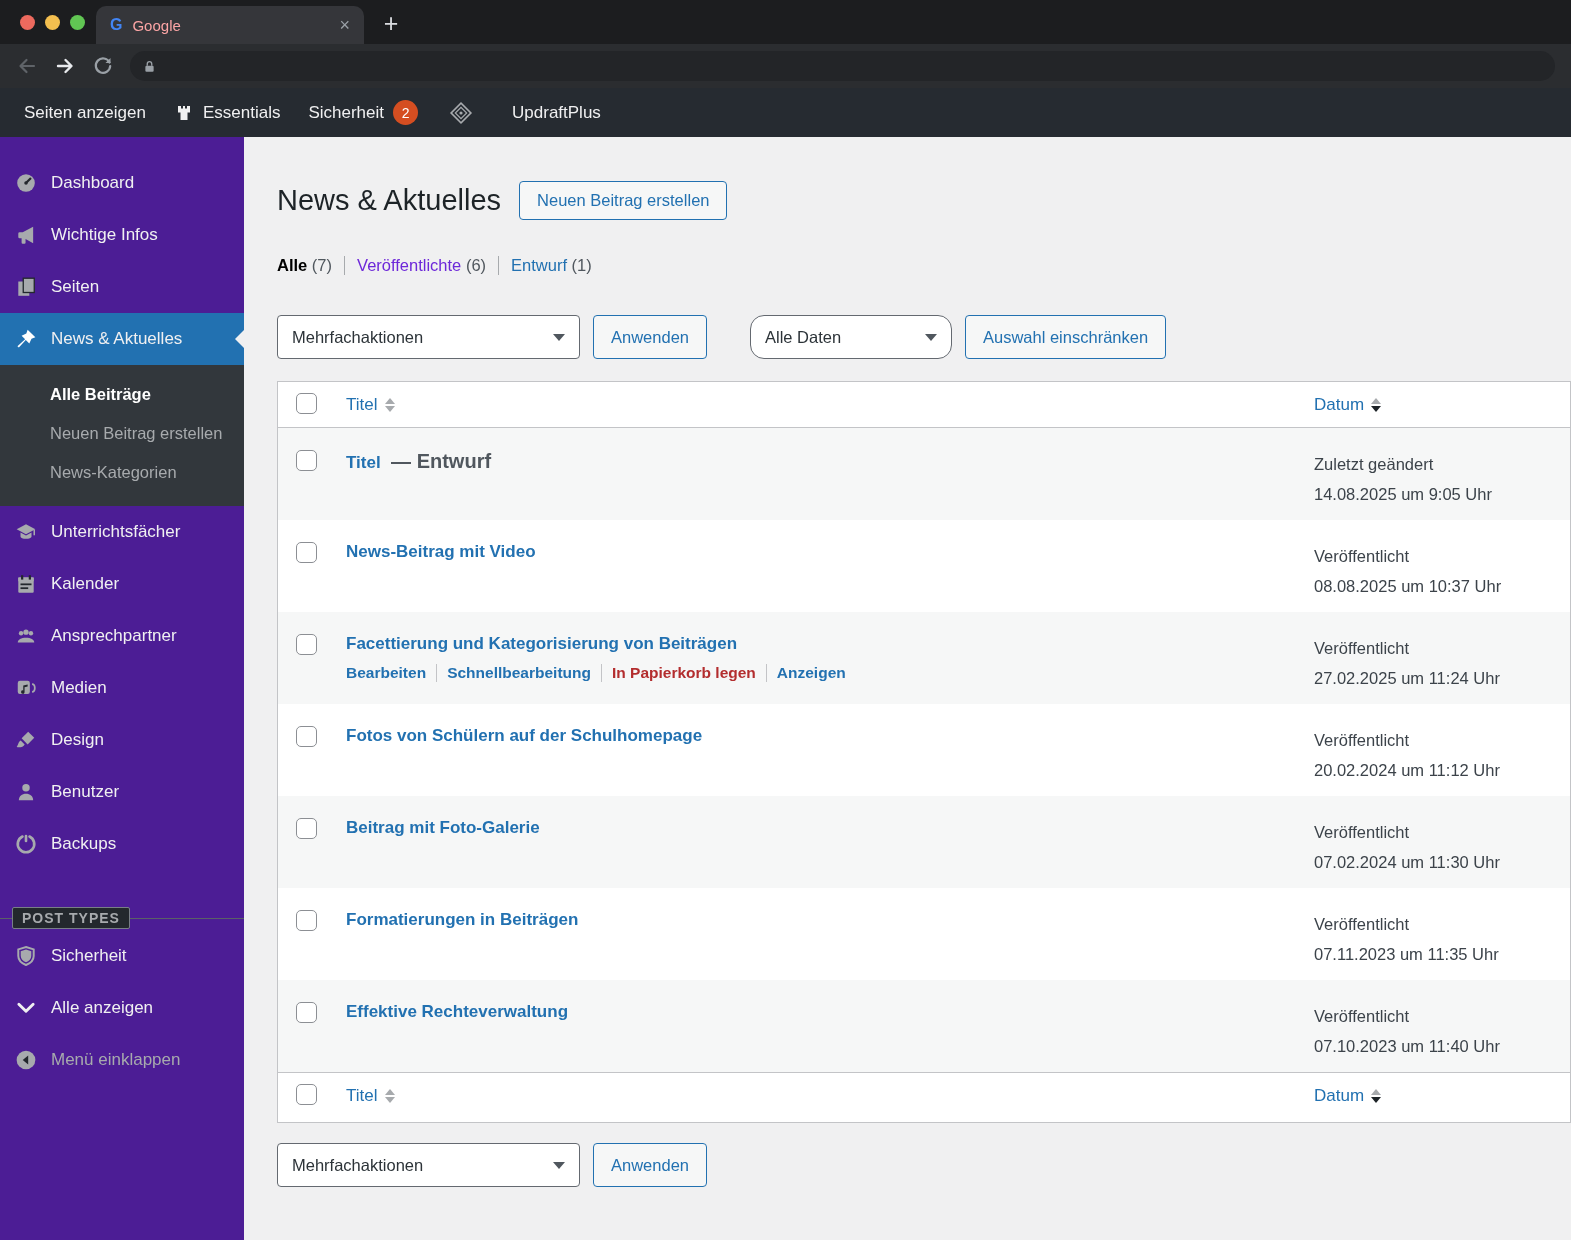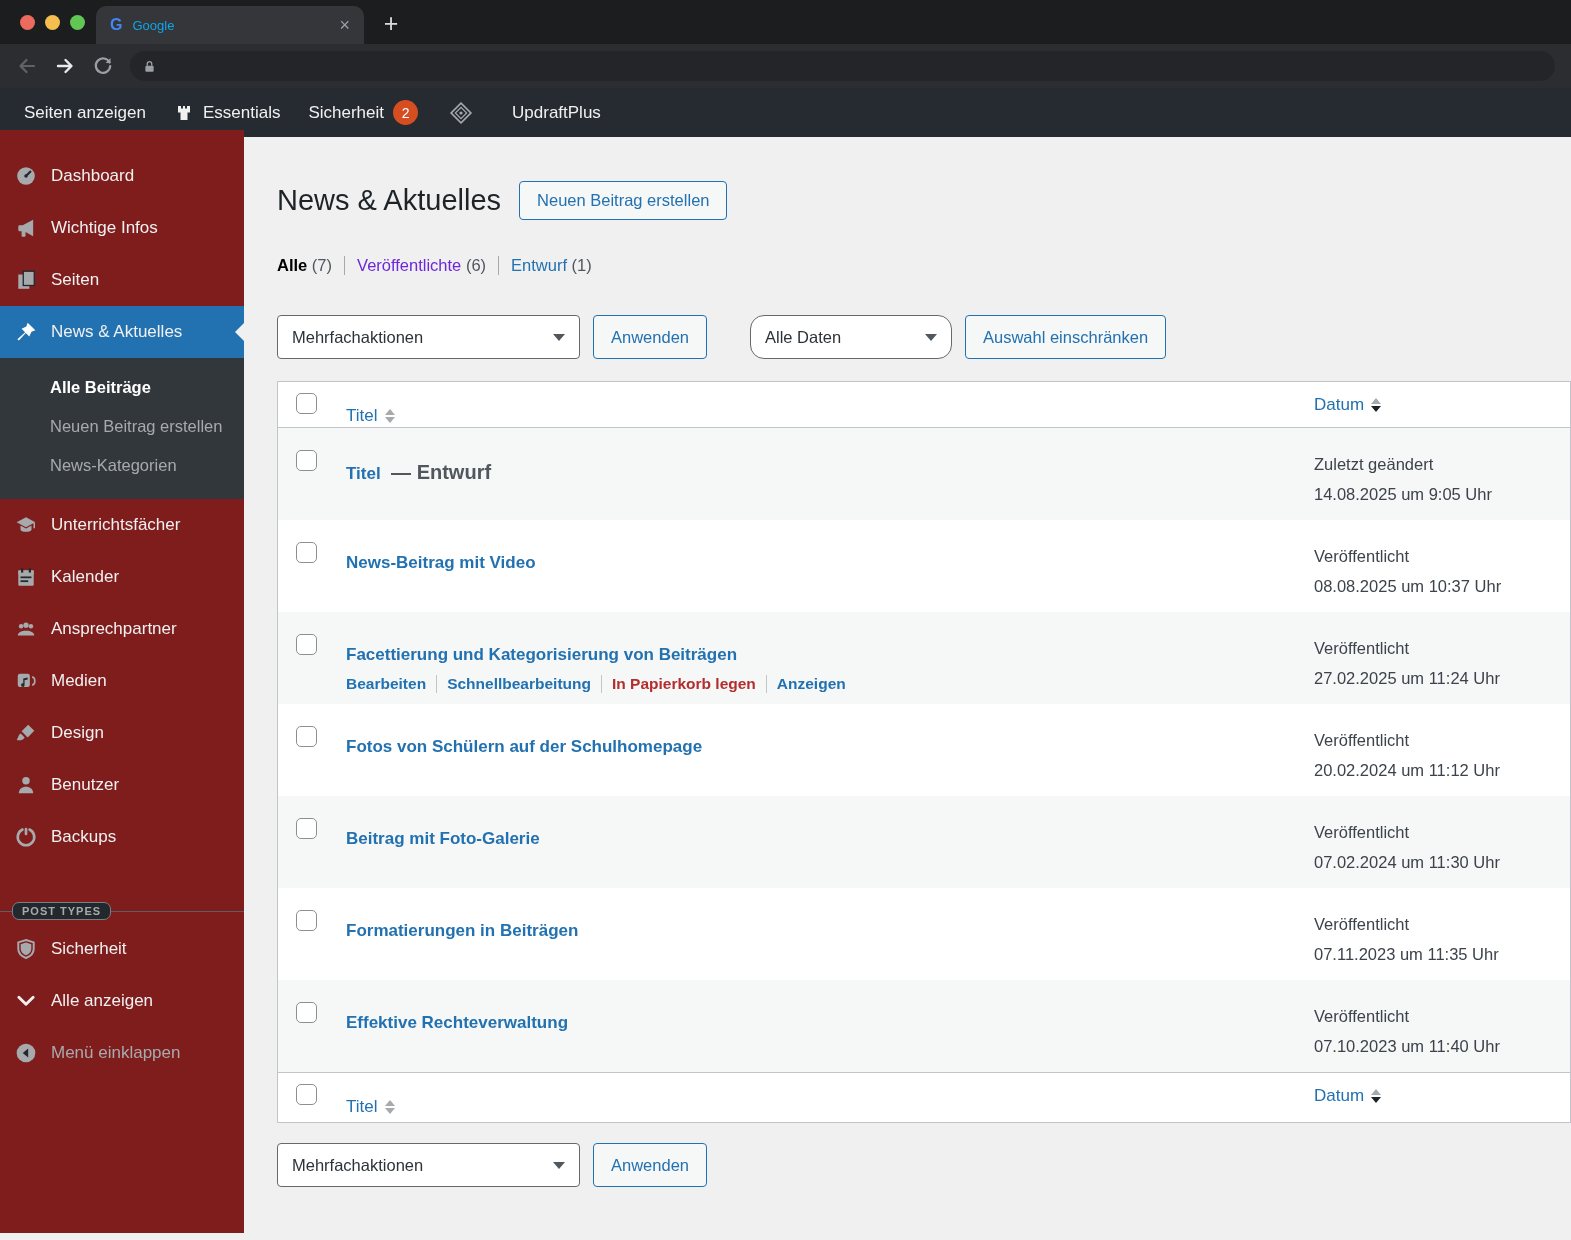--- a/index.html
+++ b/index.html
@@ -7,54 +7,54 @@
               font-family:"Liberation Sans","DejaVu Sans",sans-serif; }
   .stage { position:relative; width:1571px; height:1240px; }
 
   
   .frame { position:absolute; top:0; left:0; width:1571px; height:44px; background:#1c1d1f; }
   .lights { position:absolute; left:20px; top:15px; display:flex; gap:10px; }
   .light { width:15px; height:15px; border-radius:50%; }
   .light.red{background:#ed6a5e;} .light.yellow{background:#f4bf4f;} .light.green{background:#61c653;}
   .tab { position:absolute; left:96px; top:6px; width:268px; height:38px; background:#35363a;
          border-radius:10px 10px 0 0; display:flex; align-items:center; padding:0 14px; gap:10px; }
-  .tab-title { color:#0ea5e9; font-size:13px; flex:1; }
+  .tab-title { color:#fca5a5; font-size:15px; flex:1; }
   .tab-close { color:#9aa0a6; font-size:18px; cursor:default; }
   .favicon-g { color:#4285f4; font-weight:bold; font-size:16px; }
   .newtab { position:absolute; left:376px; top:6px; width:30px; height:34px; color:#dadce0;
             font-size:25px; display:flex; align-items:center; justify-content:center; }
   .btoolbar { position:absolute; top:44px; left:0; width:1571px; height:44px; background:#2b2d30;
               display:flex; align-items:center; padding:0 16px; gap:16px; }
   .nav-ic { width:22px; height:22px; display:flex; align-items:center; justify-content:center; }
   .omnibox { flex:1; height:30px; background:#232528; border-radius:15px; display:flex;
              align-items:center; padding:0 12px; }
 
   
   .adminbar { position:absolute; top:88px; left:0; width:1571px; height:49px; background:#262b31;
               display:flex; align-items:center; color:#f0f0f1; font-size:17px; padding-left:10px; }
   .ab-item { display:flex; align-items:center; gap:9px; padding:0 14px; height:100%; }
   .ab-badge { background:#d54e21; color:#fff; border-radius:50%; width:25px; height:25px;
               display:flex; align-items:center; justify-content:center; font-size:14px; }
 
   
-  .sidebar { position:absolute; top:130px; left:0; width:244px; height:1103px; background:#7f1d1d;
+  .sidebar { position:absolute; top:137px; left:0; width:244px; height:1103px; background:#4c1d95;
              padding-top:20px; color:#f0f0f1; }
   .mi { position:relative; height:52px; display:flex; align-items:center; gap:14px;
         padding-left:15px; font-size:17px; cursor:default; }
   .mi svg { flex:none; }
   .mi.active { background:#2271b1; }
   .mi.active::after { content:''; position:absolute; right:0; top:50%; margin-top:-9px;
         border:9px solid transparent; border-right-color:#f0f0f1; }
   .submenu { background:#32373c; padding:10px 0 14px; }
   .sub-item { padding:10px 10px 10px 50px; font-size:16.5px; color:#a7aaad; }
   .sub-item.current { color:#fff; font-weight:bold; }
   .pt-sep { position:relative; height:24px; margin:36px 0 0; display:flex; align-items:center; }
   .pt-sep .line { position:absolute; left:0; right:0; top:50%; border-top:1px solid #5a6066; }
   .pt-pill { position:relative; margin-left:12px; background:#23282d; border:1px solid #787f86;
-             border-radius:7px; padding:2px 9px; color:#a7aaad; font-size:11px; font-weight:bold;
+             border-radius:2px; padding:2px 9px; color:#a7aaad; font-size:14px; font-weight:bold;
              letter-spacing:1px; }
   .mi.dim { color:#a7aaad; }
 
   
   .content { position:absolute; top:137px; left:244px; width:1327px; height:1103px;
              background:#f0f0f1; padding-left:33px; }
   .page-head { margin-top:44px; display:flex; align-items:center; gap:18px; }
   .page-head h1 { font-size:29px; font-weight:400; color:#1d2327; }
   .btn-outline { display:inline-flex; align-items:center; background:#f6f7f7; border:1px solid #2271b1;
                  color:#2271b1; border-radius:4px; font-size:16.5px; padding:9px 17px; cursor:pointer; }
@@ -74,21 +74,21 @@
   .btn-apply { height:44px; }
 
   
   .ptable { margin-top:22px; width:1294px; background:#fff; border:1px solid #c3c4c7; }
   .trow { display:flex; align-items:flex-start; }
   .thead,.tfoot { height:46px; }
   .thead { border-bottom:1px solid #c3c4c7; }
   .tfoot { border-top:1px solid #c3c4c7; height:50px; }
   .c-cb { flex:none; width:66px; padding:12px 0 0 18px; }
   .thead .c-cb,.tfoot .c-cb { padding-top:11px; }
-  .c-title { flex:1; padding:13px 0 0 2px;margin-top:11px; }
+  .c-title { flex:1; padding:13px 0 0 2px; }
   .c-date { flex:none; width:256px; padding:13px 0 0; }
   .checkbox { width:21px; height:21px; border:1.5px solid #8c8f94; border-radius:5px; background:#fff;
               display:inline-block; cursor:pointer; }
   .sort-link { display:inline-flex; align-items:center; gap:7px; color:#2271b1; font-size:17px; cursor:pointer; }
   .sort-arrs { display:inline-flex; flex-direction:column; gap:2px; }
   .arr-up { width:0;height:0;border-left:5px solid transparent;border-right:5px solid transparent;
             border-bottom:6px solid #a7aaad; }
   .arr-dn { width:0;height:0;border-left:5px solid transparent;border-right:5px solid transparent;
             border-top:6px solid #a7aaad; }
   .arr-dn.on { border-top-color:#1d2327; }

